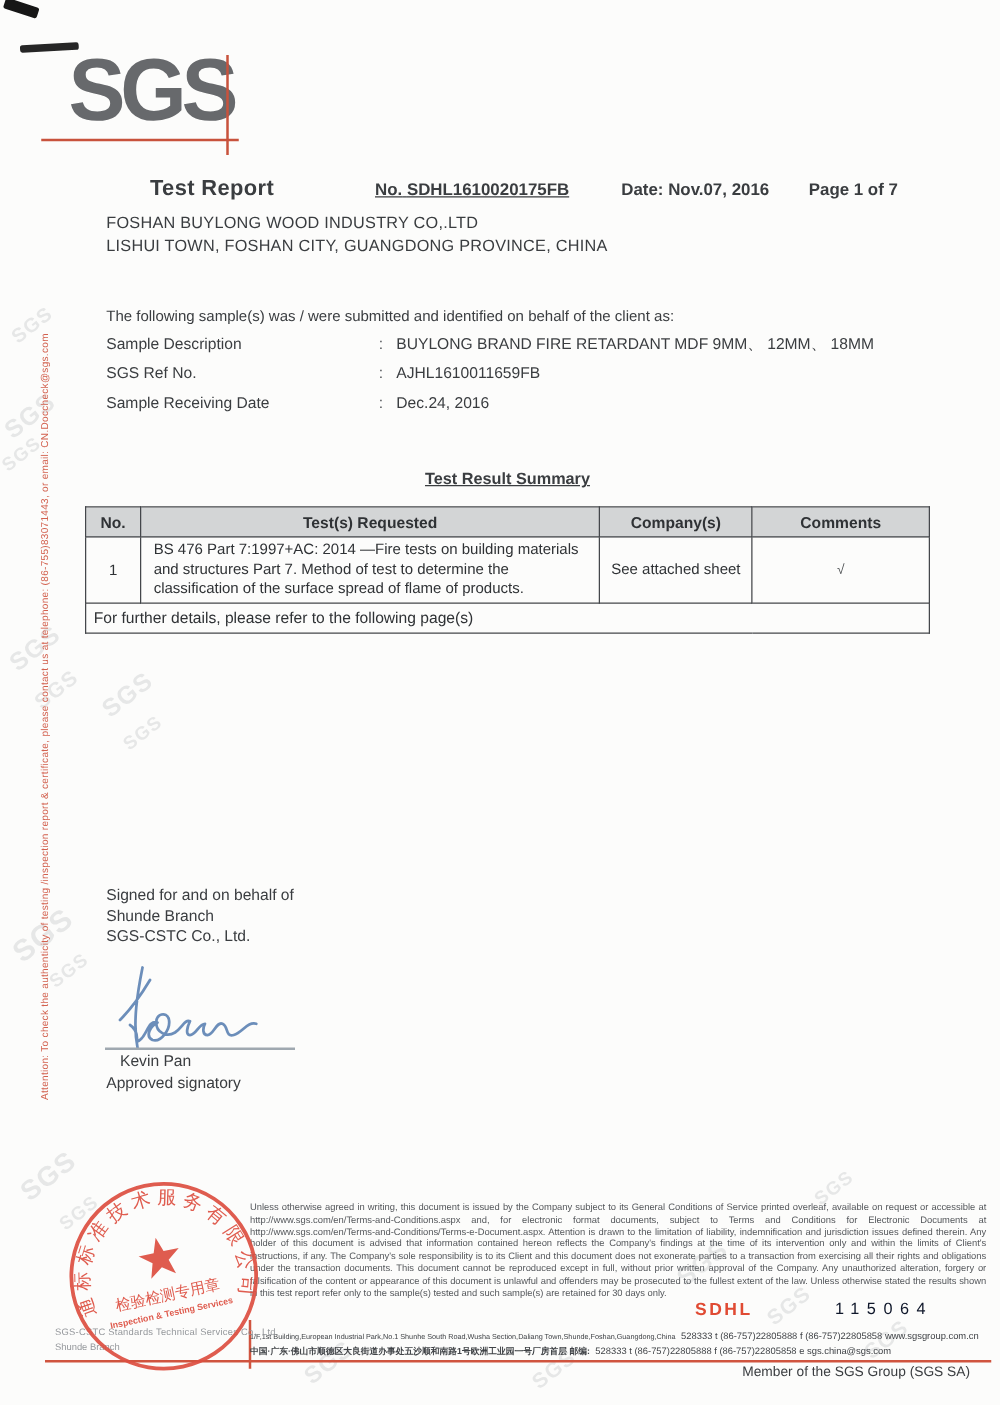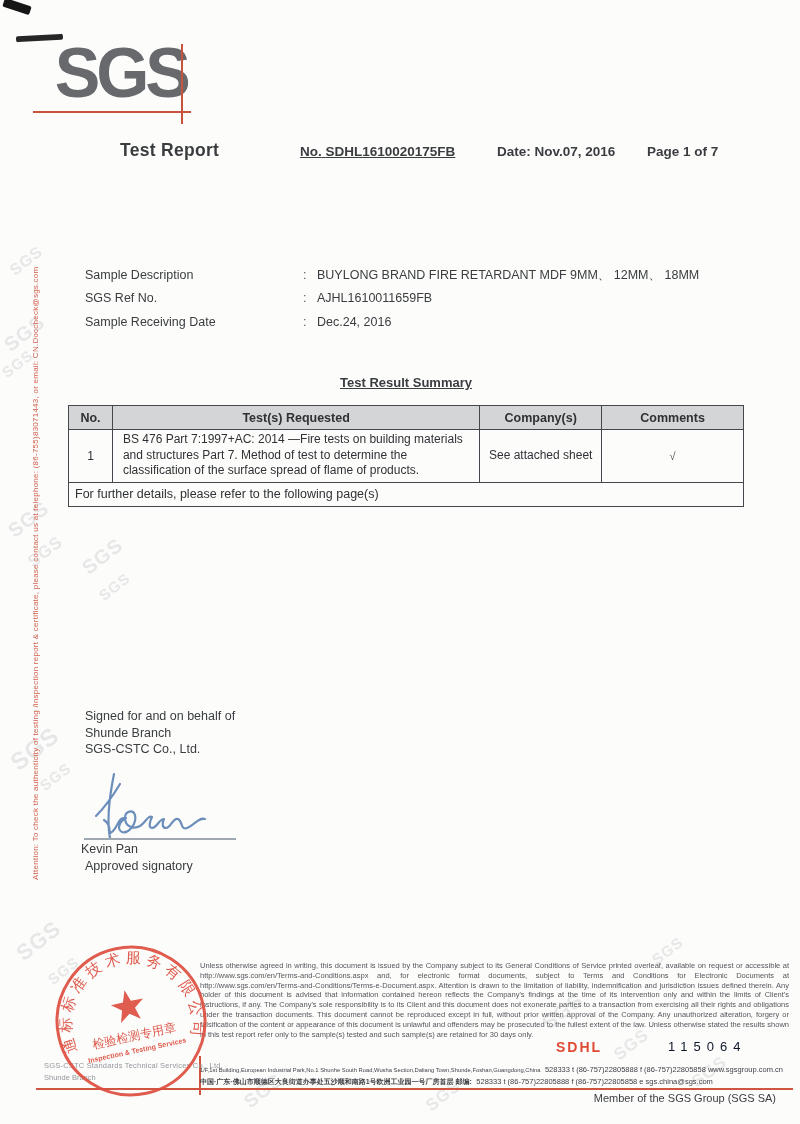--- a/index.html
+++ b/index.html
@@ -29,21 +29,21 @@
   .sum-title{left:68px; top:375px; width:676px; text-align:center; font-size:13px; font-weight:bold; text-decoration:underline;}
   table.result{position:absolute; left:68px; top:405px; width:676px; border-collapse:collapse; font-size:12px; color:#2f3235;}
   table.result td, table.result th{border:1.5px solid #44474b; vertical-align:middle;}
   table.result th{background:#d3d5d6; font-weight:bold; height:21px; font-size:12.5px;}
   td.c{text-align:center;}
   td.test-cell{padding:2px 8px 3px 10px; line-height:15.5px;}
   td.foot-cell{padding:2px 6px; height:19px; font-size:12.5px;}
   
   .signed{left:85px; top:708px; font-size:12.5px; line-height:16.5px;}
   .sig-line{left:84px; top:838px; width:152px; height:1.5px; background:#9fa8b0;}
-  .sig-name{left:81px; top:842px; font-size:12.5px;}
+  .sig-name{left:96px; top:842px; font-size:12.5px;}
   .sig-role{left:85px; top:859px; font-size:12.5px;}
   
   .attention{
     left:31px; top:186px; height:694px;
     writing-mode:vertical-rl; transform:rotate(180deg);
     font-size:8px; letter-spacing:.25px; color:#d2604e; white-space:nowrap;
   }
   
   .wm{position:absolute; font-weight:bold; color:rgba(125,130,138,.17); transform:rotate(-38deg); letter-spacing:1px; user-select:none;}
   
@@ -97,21 +97,26 @@
   <div class="abs hmeta" style="left:300px;text-decoration:underline;">
     <span>No.</span>
     <span>SDHL1610020175FB</span>
   </div>
   <div class="abs hmeta" style="left:497px;">
     <span>Date:</span>
     <span>Nov.07, 2016</span>
   </div>
   <div class="abs hmeta" style="left:647px;">Page 1 of  7</div>
 
+  <div class="abs client">
+    <div>FOSHAN BUYLONG WOOD INDUSTRY CO,.LTD</div>
+    <div>LISHUI TOWN, FOSHAN CITY, GUANGDONG PROVINCE, CHINA</div>
+  </div>
 
+  <div class="abs intro">The following sample(s) was / were submitted and identified on behalf of the client as:</div>
 
   <div class="abs frow" style="top:267px;">
     <span class="lbl">Sample Description</span><span class="col">:</span><span>BUYLONG BRAND FIRE RETARDANT MDF 9MM、 12MM、 18MM</span>
   </div>
   <div class="abs frow" style="top:291px;">
     <span class="lbl">SGS Ref No.</span><span class="col">:</span><span>AJHL1610011659FB</span>
   </div>
   <div class="abs frow" style="top:315px;">
     <span class="lbl">Sample Receiving Date</span><span class="col">:</span><span>Dec.24, 2016</span>
   </div>

